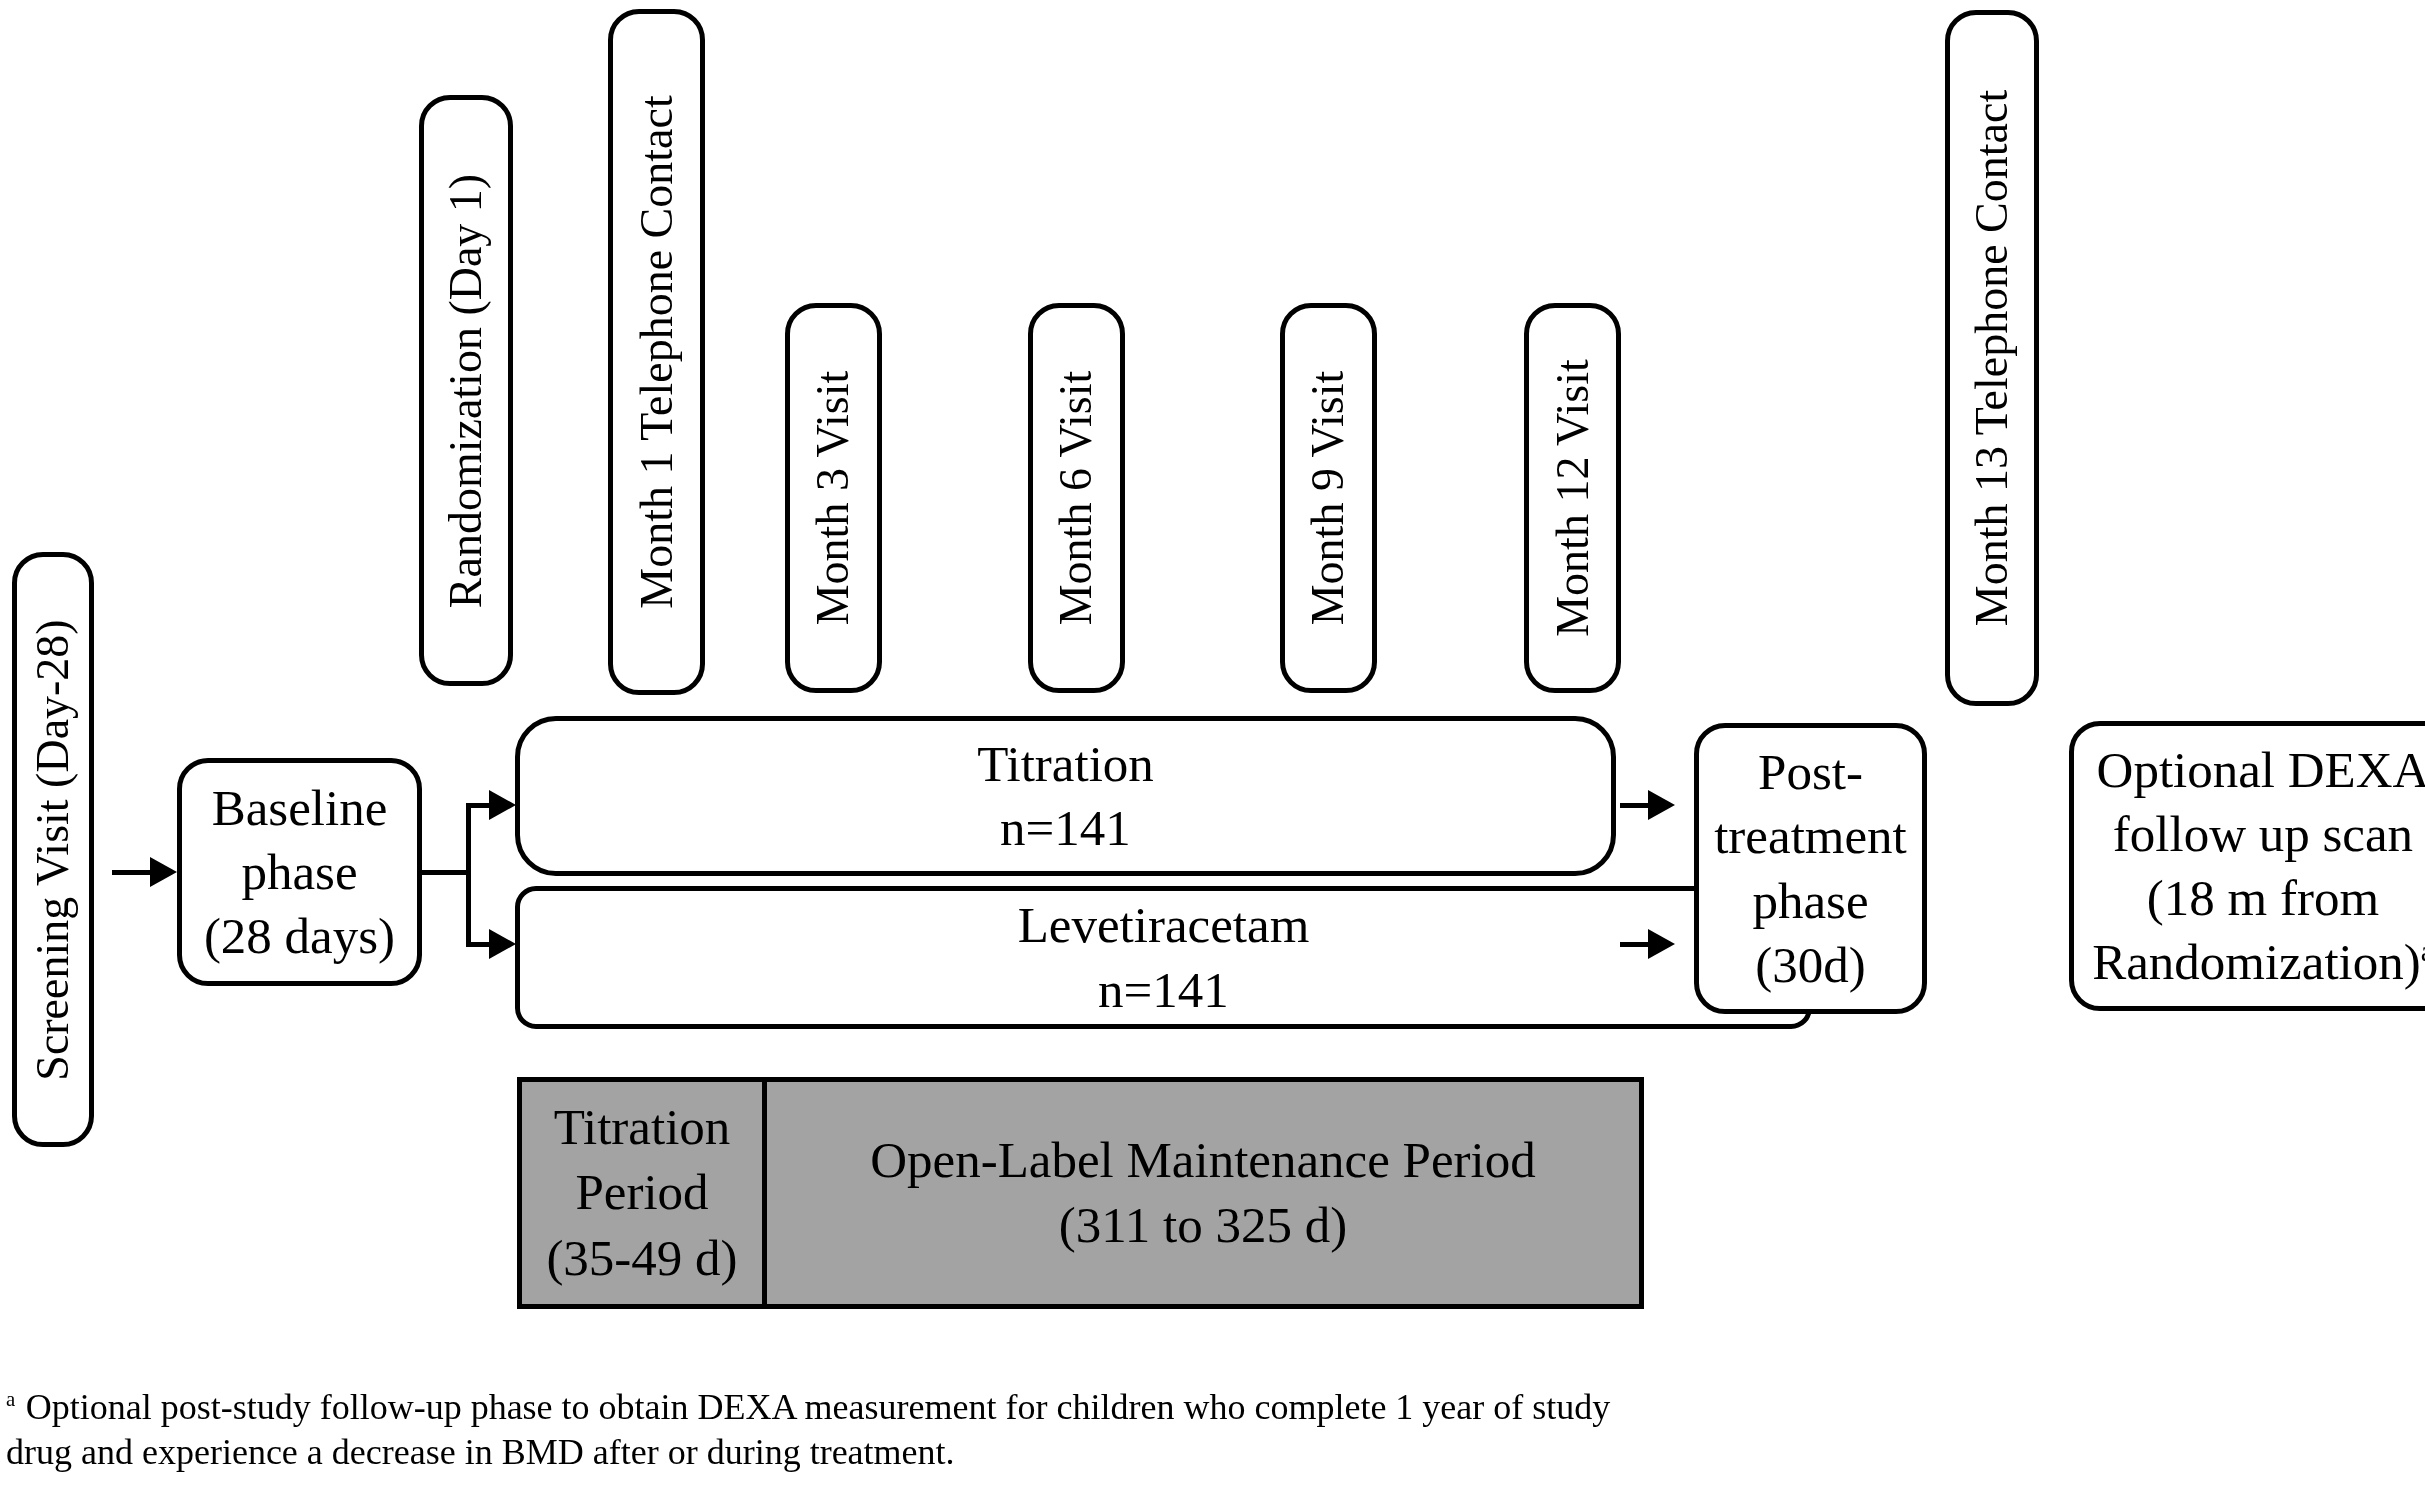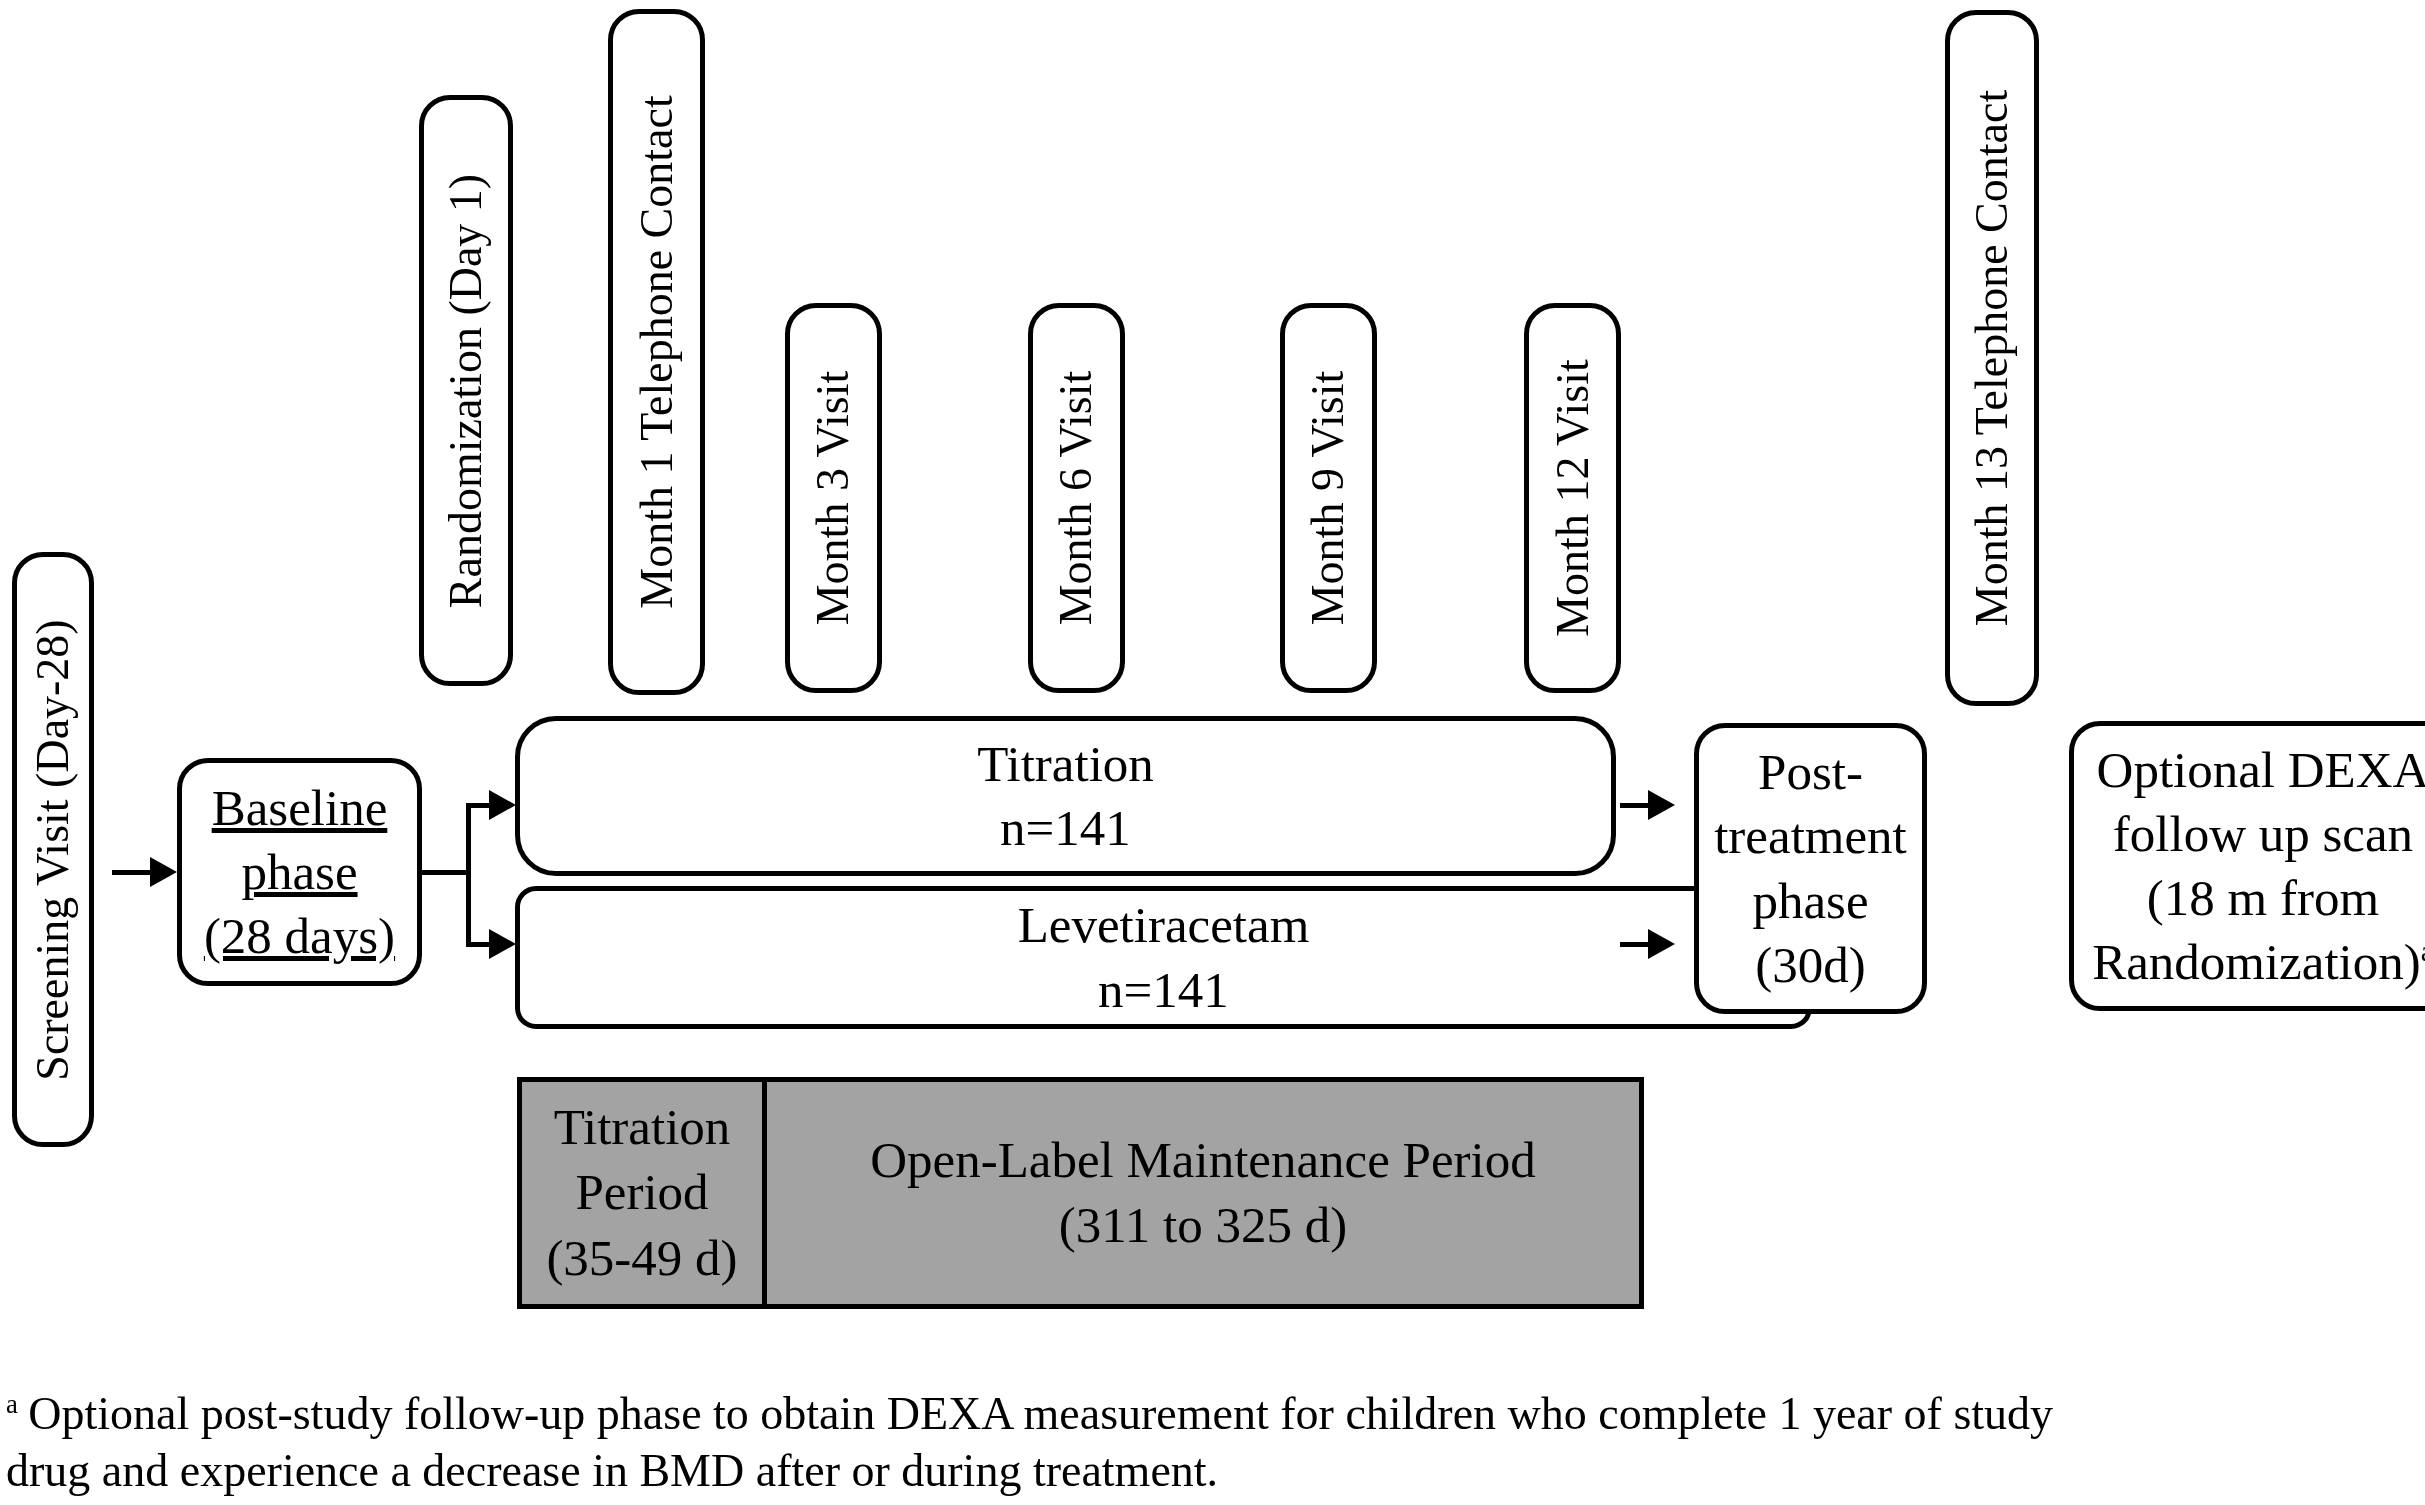--- a/index.html
+++ b/index.html
@@ -41,21 +41,21 @@
   .ah-right{
     position:absolute;width:0;height:0;
     border-top:15.6px solid transparent;border-bottom:15.6px solid transparent;
     border-left:27px solid #000;
   }
 
   sup{font-size:0.58em;vertical-align:super;line-height:0;}
 
   #footnote{
     position:absolute;left:6px;top:1385px;width:2402px;
-    font-size:46px;line-height:1.24;
+    font-size:36px;line-height:1.24;
   }
   #footnote .fline{white-space:nowrap;}
   #footnote sup{margin-right:10.4px;}
 </style>
 </head>
 <body>
 
 <div id="canvas">
 
   <div class="rbox vbox" style="left:12px;top:552px;width:82px;height:595px;">
@@ -76,21 +76,21 @@
   <div class="rbox vbox" style="left:1280px;top:303px;width:97px;height:390px;">
     <span>Month 9 Visit</span>
   </div>
   <div class="rbox vbox" style="left:1524px;top:303px;width:97px;height:390px;">
     <span>Month 12 Visit</span>
   </div>
   <div class="rbox vbox" style="left:1945px;top:10.4px;width:94px;height:696px;">
     <span>Month 13 Telephone Contact</span>
   </div>
 
-  <div class="rbox" style="left:177px;top:758px;width:245px;height:228px;text-decoration:underline;">
+  <div class="rbox" style="left:177px;top:758px;width:245px;height:228px;">
     <div class="hlabel">
       <div>Baseline</div>
       <div>phase</div>
       <div>(28 days)</div>
     </div>
   </div>
 
   <div class="rbox" style="left:515px;top:716px;width:1101px;height:160px;border-radius:41px;">
     <div class="hlabel">
       <div>Titration</div>

